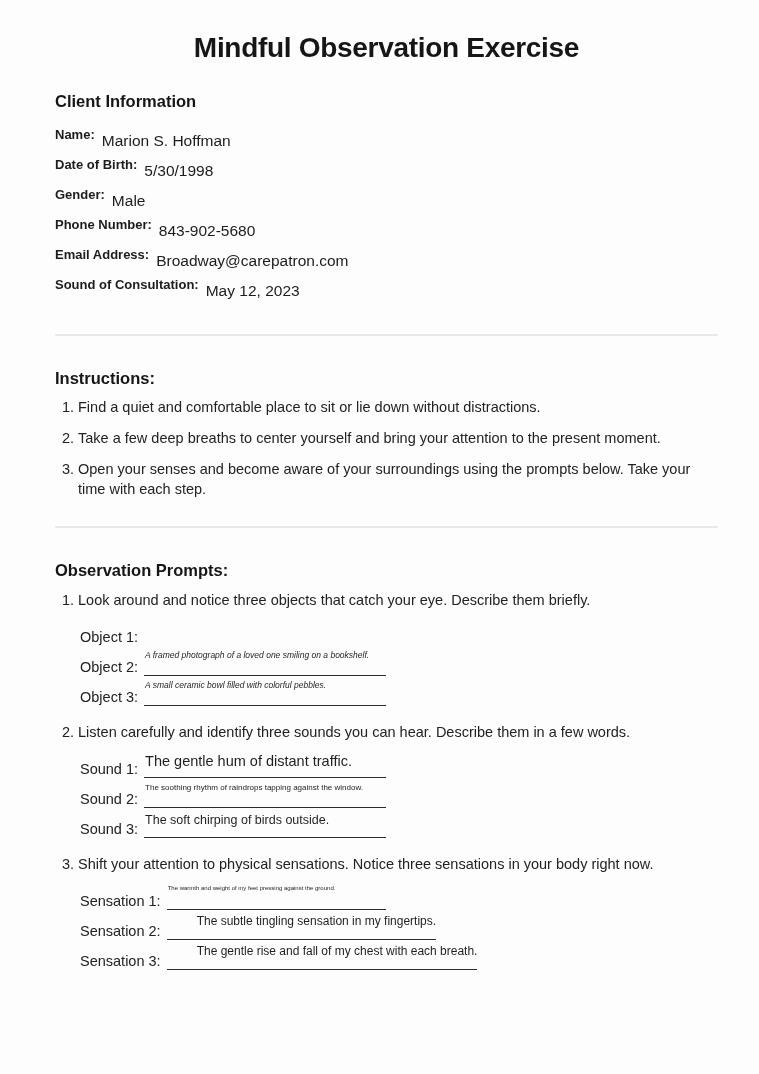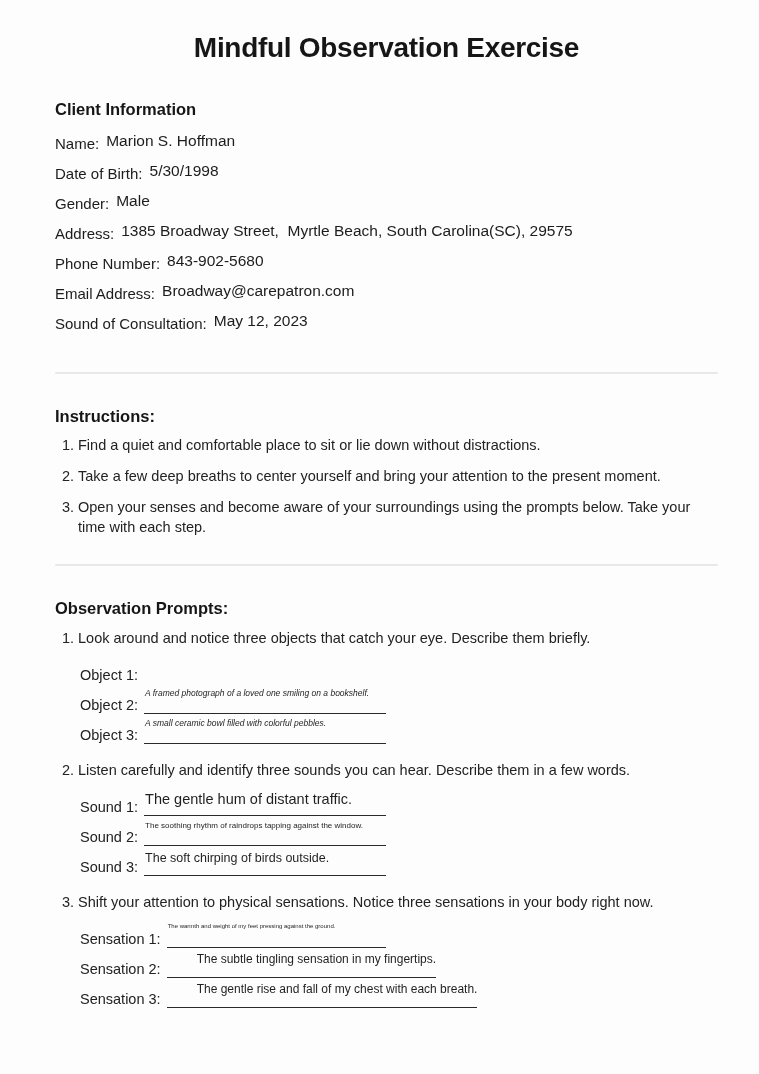--- a/index.html
+++ b/index.html
@@ -8,28 +8,28 @@
     padding: 30px 41px 20px 55px;
     background: #fdfdfd;
     font-family: "Liberation Sans", sans-serif;
     color: #1c1c1c;
     overflow: hidden;
   }
   
   .doc-title { text-align: center; font-weight: bold; font-size: 28px; line-height: 36px; color: #161616; letter-spacing: -0.3px; }
   
   .section-heading { font-weight: bold; font-size: 16.5px; color: #161616; }
-  .heading-client { margin-top: 34px; }
+  .heading-client { margin-top: 26px; }
   .heading-instructions { margin-top: 33px; }
   .heading-observation { margin-top: 33px; }
   
   .fields { margin-top: 13px; }
   .field-row { height: 30px; display: flex; align-items: flex-start; }
-  .field-label { font-weight: normal; font-size: 15px; padding-top: 3px; white-space: pre; }
-  .field-value { font-size: 15.5px; margin-left: 7px; position: relative; top: 0px; white-space: pre-wrap; }
+  .field-label { font-weight: bold; font-size: 13px; padding-top: 3px; white-space: pre; }
+  .field-value { font-size: 15.5px; margin-left: 7px; position: relative; top: 8px; white-space: pre-wrap; }
   
   .divider { height: 2px; background: #e8e8e8; border-radius: 1px; margin-top: 30px; }
   .divider-2 { margin-top: 27px; }
   
   ol { margin: 9px 0 0 0; padding-left: 23px; font-size: 14.5px; line-height: 20px; color: #222; }
   ol.instructions-list { max-width: 630px; }
   ol.instructions-list li { margin-bottom: 11px; }
   ol.prompts-list li { margin-bottom: 16px; }
   ol.prompts-list { margin-top: 10px; }
   .prompt-text { white-space: nowrap; }
@@ -67,24 +67,20 @@
       <span class="field-label">Name:</span>
       <span class="field-value">Marion S. Hoffman</span>
     </div>
     <div class="field-row">
       <span class="field-label">Date of Birth:</span>
       <span class="field-value">5/30/1998</span>
     </div>
     <div class="field-row">
       <span class="field-label">Gender:</span>
       <span class="field-value">Male</span>
-    </div>
-    <div class="field-row">
-      <span class="field-label">Address:</span>
-      <span class="field-value">1385 Broadway Street,  Myrtle Beach, South Carolina(SC), 29575</span>
     </div>
     <div class="field-row">
       <span class="field-label">Phone Number:</span>
       <span class="field-value">843-902-5680</span>
     </div>
     <div class="field-row">
       <span class="field-label">Email Address:</span>
       <span class="field-value">Broadway@carepatron.com</span>
     </div>
     <div class="field-row">

